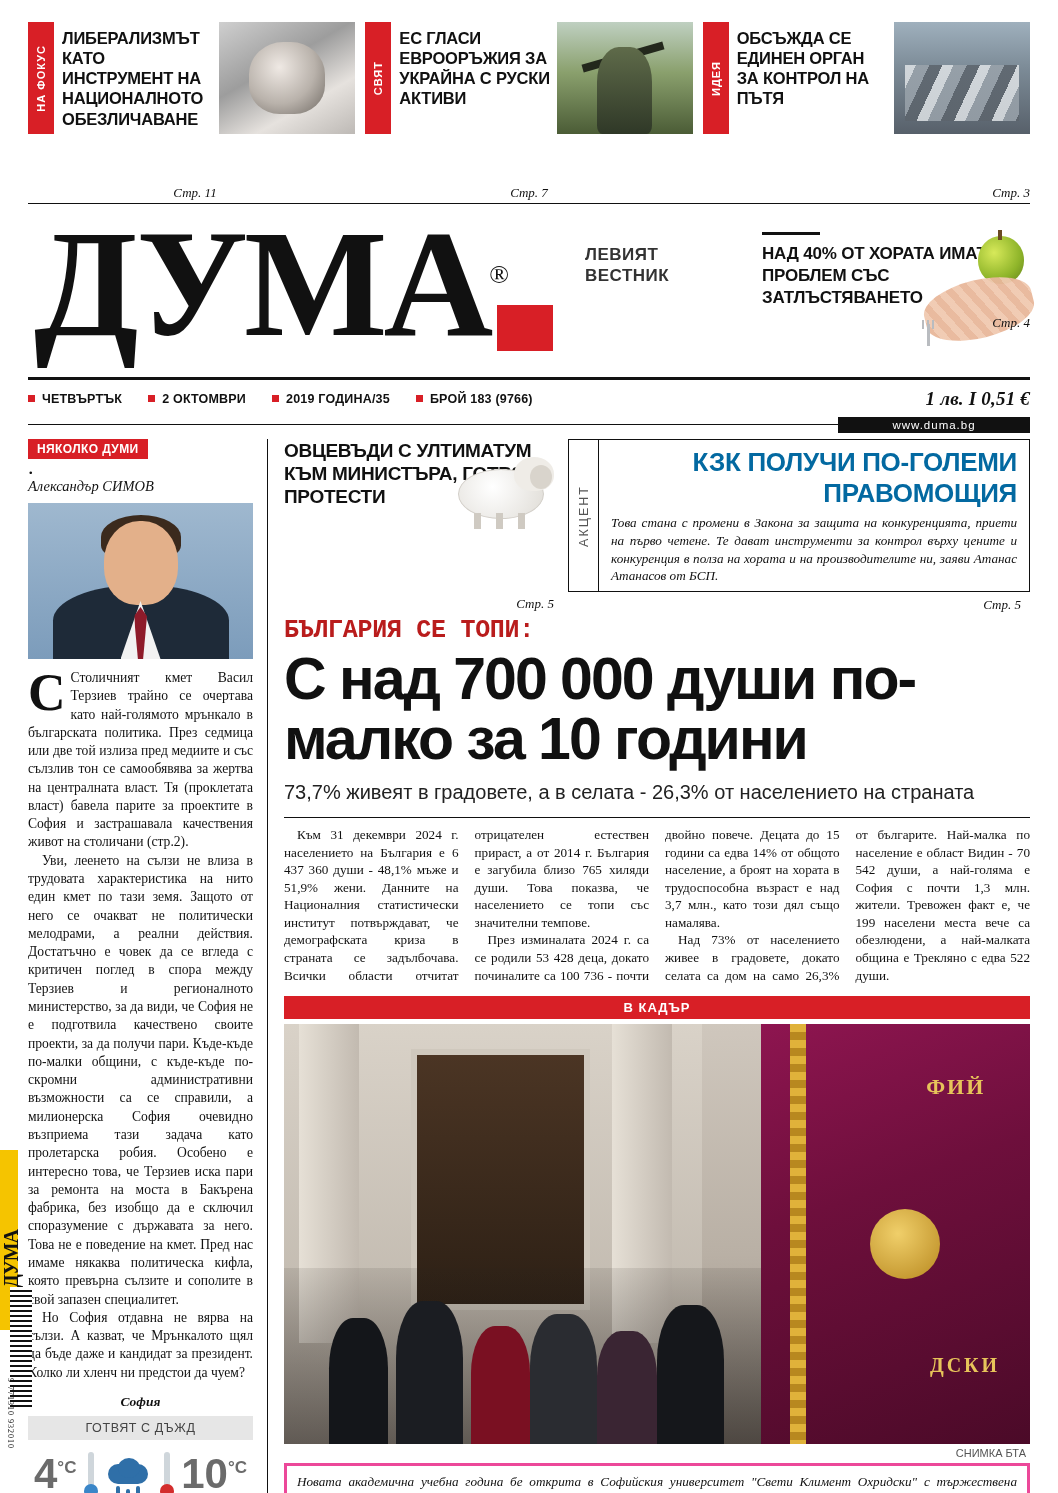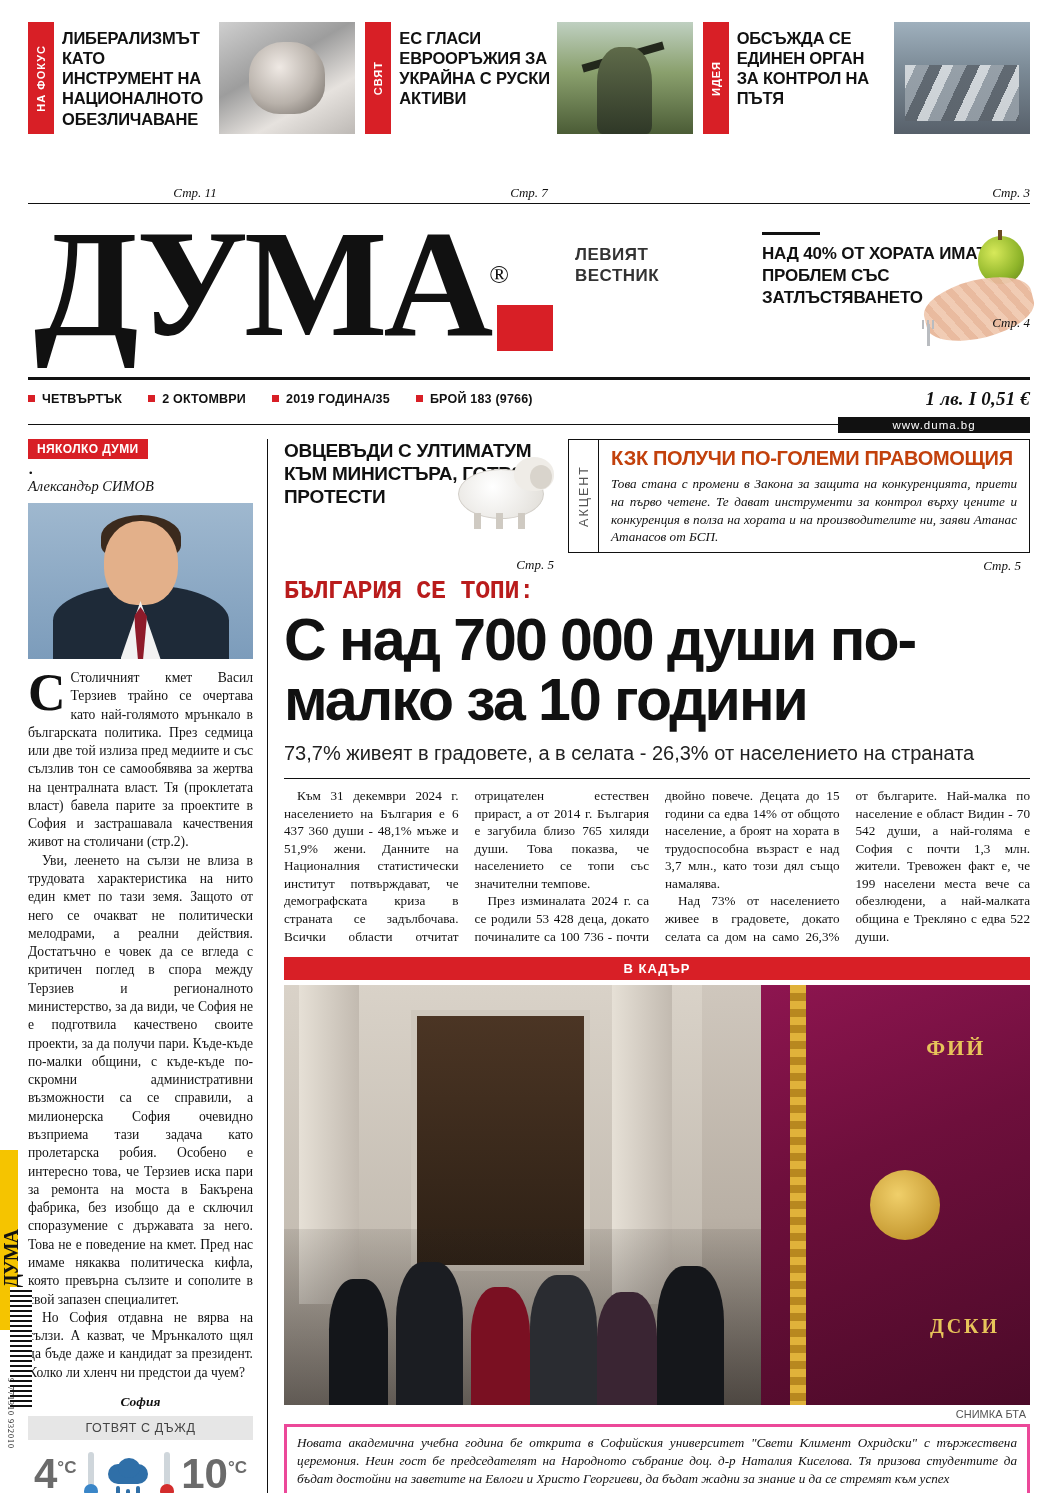--- a/index.html
+++ b/index.html
@@ -47,21 +47,21 @@
 
   .pagerefs { display:flex; padding:6px 0 2px; font-style:italic; font-size:13px;margin-top:45px; }
   .pagerefs div { flex:1; text-align:center; }
   .pagerefs div:first-child { text-align:center; }
   .pagerefs div:last-child { text-align:right; }
 
   .rule-thin { border-top:1px solid #111; margin:0; }
   .rule-thick { border-top:3px solid #111; }
 
   
-  .masthead { position:relative; display:flex; align-items:flex-start; padding-top:6px; }
+  .masthead { position:relative; display:flex; align-items:flex-start; padding-top:6px;gap:10px; }
   .logo {
     font-family:"Liberation Serif", serif;
     font-weight:bold; font-size:152px; line-height:0.98;
     letter-spacing:-4px; color:#111;
     position:relative; padding-left:6px;
   }
   .logo .reg { font-size:26px; vertical-align:super; font-weight:normal; }
   .logo .redbox { position:absolute; right:-48px; bottom:8px; width:56px; height:46px; background:#d81f26; }
   .leviat {
     font-family:"Liberation Sans", sans-serif;
@@ -163,22 +163,22 @@
      background:#efece7; }
   .sheepimg .faceS { position:absolute; left:78px; top:14px; width:22px; height:24px; border-radius:50%; background:#d9d4cc; }
   .sheepimg .legS { position:absolute; bottom:0; width:7px; height:16px; background:#cfcac2; }
   .sheepref { position:absolute; right:0; bottom:-20px; font-style:italic; font-size:13px; }
 
   .accentbox { flex:1; border:1px solid #111; display:flex; min-height:104px; }
   .accent-tab { width:30px; border-right:1px solid #111; display:flex; align-items:center; justify-content:center; }
   .accent-tab span { writing-mode:vertical-rl; transform:rotate(180deg);
      font-family:"Liberation Sans",sans-serif; font-size:12.5px; letter-spacing:2px; color:#555; }
   .accent-body { padding:7px 12px 6px; flex:1; position:relative; }
-  .accent-title { font-family:"Liberation Sans",sans-serif; font-weight:bold; font-size:20px;
-     color:#c2410c; text-transform:uppercase; letter-spacing:-.3px; }
+  .accent-title { font-family:"Liberation Sans",sans-serif; font-weight:bold; font-size:26px;
+     color:#0369a1; text-transform:uppercase; letter-spacing:-.3px;text-align:right; }
   .accent-text { font-style:italic; font-size:13.2px; line-height:1.35; margin-top:5px; text-align:justify; }
   .accentref { position:absolute; right:8px; bottom:-22px; font-style:italic; font-size:13px; }
 
   
   .lead { margin-top:24px; }
   .lead-kicker { font-family:Liberation Mono, monospace; font-weight:bold; font-size:25px;
      color:#b91c1c; text-transform:uppercase; letter-spacing:-.3px; }
   .lead-head { font-family:"Liberation Sans",sans-serif; font-weight:bold; font-size:59px;
      line-height:1.02; letter-spacing:-2px; margin:4px 0 10px; }
   .lead-sub { font-family:"Liberation Sans",sans-serif; font-size:20px; line-height:1.28; color:#222; }

